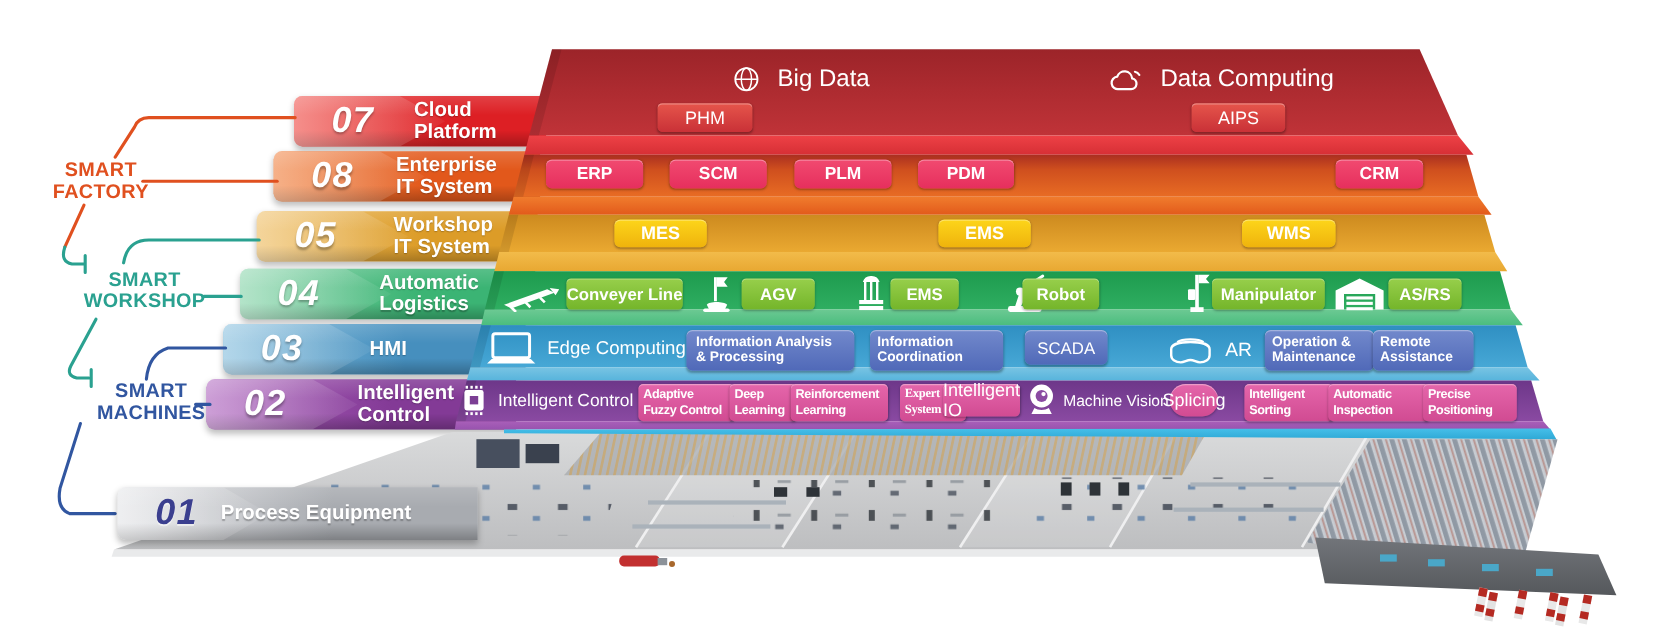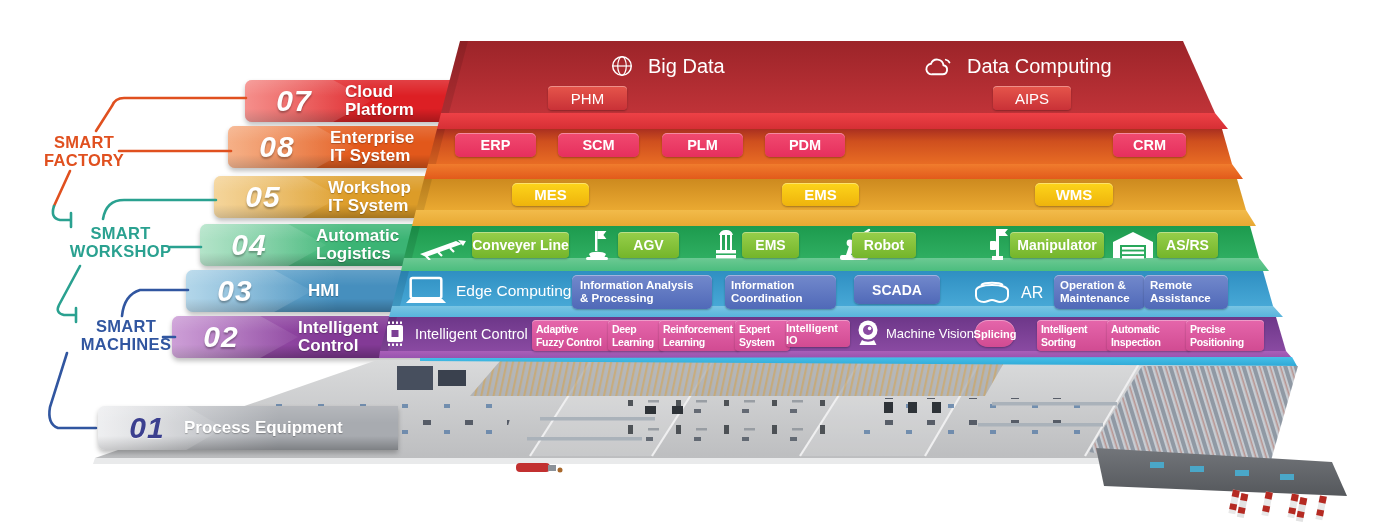--- a/index.html
+++ b/index.html
@@ -11,21 +11,21 @@
   .tab .num{position:absolute;left:16px;top:50%;transform:translateY(-50%);width:66px;text-align:center;font-size:30px;font-weight:bold;font-style:italic;color:#fff;letter-spacing:1px;text-shadow:0 2px 2px rgba(0,0,0,.3);}
   .tab .lbl{position:absolute;top:50%;transform:translateY(-50%);color:#fff;font-weight:bold;font-size:17px;line-height:1.08;white-space:pre-line;text-shadow:0 1px 1px rgba(0,0,0,.25);}
   .p{position:absolute;color:#fff;display:flex;align-items:center;justify-content:center;text-align:left;font-weight:600;z-index:4;box-shadow:inset 0 1px 0 rgba(255,255,255,.35),0 1px 2px rgba(0,0,0,.3);}
   .p.tl{justify-content:flex-start;text-align:left;padding:2px 6px;line-height:1.15;}
   .p7{background:linear-gradient(#e6554b,#c93137);border-radius:4px;font-size:15px;font-weight:400;}
   .p6{background:linear-gradient(#f14a70,#e62f5d);border-radius:5px;font-size:14.5px;}
   .p5{background:linear-gradient(#fdd51a,#efb30c);border-radius:5px;font-size:15px;}
   .p4{background:linear-gradient(#97cf4b,#74b52a);border-radius:4px;font-size:14px;white-space:nowrap;}
   .p3{background:linear-gradient(#7289cc,#5069b8);border-radius:5px;font-size:14px;font-weight:400;}
   .p3.tl{font-size:11.5px;font-weight:600;}
-  .p2{background:linear-gradient(#e566ab,#d14b92);border-radius:4px;font-size:11px;font-weight:700;}
+  .p2{background:linear-gradient(#e566ab,#d14b92);border-radius:4px;font-size:15px;font-weight:400;}
   .p2.tl{font-size:10.5px;letter-spacing:-.3px;font-weight:600;padding:2px 4px;}
   .lead{position:absolute;color:#fff;z-index:4;display:flex;align-items:center;}
   .side{position:absolute;z-index:2;font-weight:bold;font-size:16.5px;line-height:1.1;white-space:pre-line;text-align:center;letter-spacing:.3px;}
 </style>
 </head>
 <body>
 
 <div id="canvas">
 
 <svg id="bands" width="1382" height="531" viewBox="0 0 1382 531">
@@ -385,21 +385,21 @@
 
 <div class="lead" style="left:404px;top:276px;gap:8px;font-size:15.5px;color:#fff;">
   <svg width="44" height="29" viewBox="0 0 46 30">
         <rect x="7" y="2" width="32" height="21" rx="2" fill="none" stroke="#fff" stroke-width="2.6"></rect>
         <path d="M2 28h42l-4-4H6z" fill="#fff"></path>
       </svg>
   <span>Edge Computing</span>
 </div>
 <div class="p p3 tl" style="left:725px;top:275px;width:99px;height:30px;">Information Coordination</div>
 <div class="p p3 tl" style="left:572px;top:275px;width:124px;height:30px;padding:2px 8px;">Information Analysis &amp; Processing</div>
-<div class="p p3" style="left:854px;top:275px;width:86px;height:29px;font-weight:bold;">SCADA</div>
+<div class="p p3" style="left:854px;top:275px;width:69px;height:29px;">SCADA</div>
 <div class="lead" style="left:972px;top:279px;gap:9px;font-size:16px;color:#fff;">
   <svg width="40" height="27" viewBox="0 0 40 27">
         <path d="M4 12c0-4 7-6 16-6s16 2 16 6v5c0 4-4 6-8 6-3 0-5-2-8-2s-5 2-8 2c-4 0-8-2-8-6z" fill="none" stroke="#fff" stroke-width="2"></path>
         <path d="M9 6c4-3 18-3 22 0" stroke="#fff" fill="none" stroke-width="1.8"></path>
       </svg>
   <span>AR</span>
 </div>
 <div class="p p3 tl" style="left:1054px;top:275px;width:79px;height:30px;">Operation &amp; Maintenance</div>
 <div class="p p3 tl" style="left:1144px;top:275px;width:72px;height:30px;">Remote Assistance</div>
 
@@ -416,21 +416,21 @@
           <rect x="11" y="23.5" width="2" height="2.4"></rect>
           <rect x="15" y="23.5" width="2" height="2.4"></rect>
           <rect x="19" y="23.5" width="2" height="2.4"></rect>
         </g>
       </svg>
   <span>Intelligent Control</span>
 </div>
 <div class="p p2 tl" style="left:532px;top:320px;width:72px;height:27px;">Adaptive Fuzzy Control</div>
 <div class="p p2 tl" style="left:608px;top:320px;width:48px;height:27px;">Deep Learning</div>
 <div class="p p2 tl" style="left:659px;top:320px;width:73px;height:27px;">Reinforcement Learning</div>
-<div class="p p2 tl" style="left:735px;top:320px;width:47px;height:27px;">Expert System</div>
+<div class="p p2 tl" style="left:750px;top:320px;width:47px;height:27px;font-family:Liberation Serif, serif;">Expert System</div>
 <div class="p p2" style="left:786px;top:320px;width:64px;height:27px;">Intelligent IO</div>
 <div class="lead" style="left:853px;top:319px;gap:3px;font-size:13px;color:#fff;">
   <svg width="30" height="29" viewBox="0 0 30 29">
         <circle cx="15" cy="11" r="9.5" fill="#fff"></circle>
         <circle cx="15" cy="11" r="5" fill="#8a4aa2"></circle>
         <circle cx="16.6" cy="9.4" r="1.8" fill="#fff"></circle>
         <path d="M9 21c3 2.2 9 2.2 12 0l2.5 5h-17z" fill="#fff"></path>
       </svg>
   <span>Machine Vision</span>
 </div>

